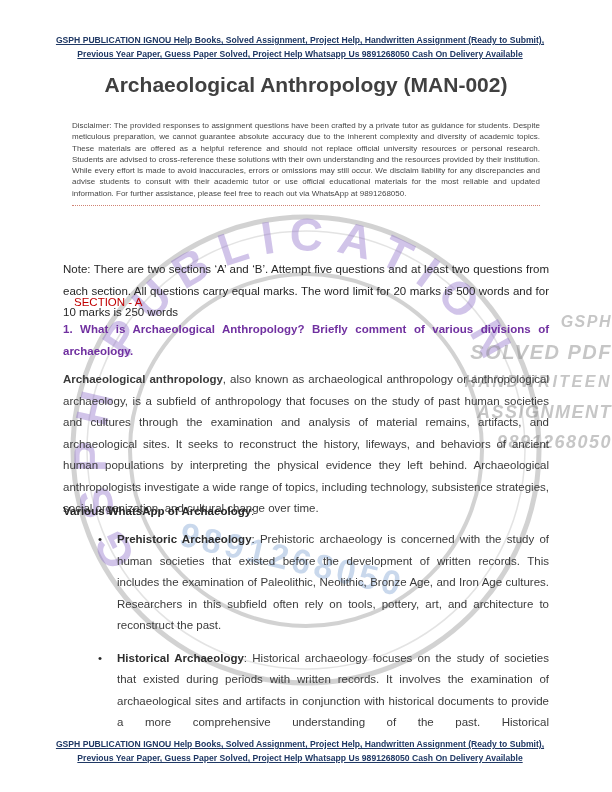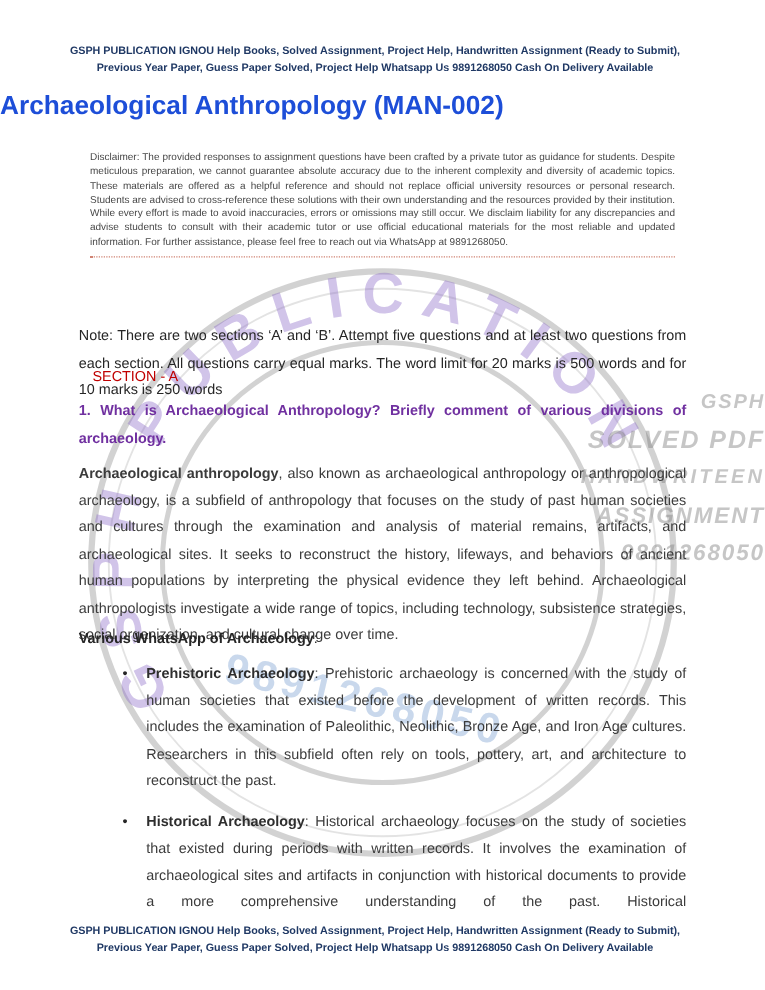--- a/index.html
+++ b/index.html
@@ -7,28 +7,28 @@
     position:relative;
     width:612px;height:792px;
     background:#ffffff;
     overflow:hidden;
     font-family:"Liberation Sans",sans-serif;
   }
   .txt-layer{position:relative;z-index:2;}
   
   .hf{
     position:absolute;left:40px;right:52px;text-align:center;
-    color:#1F3864;font-weight:bold;font-size:8.6px;line-height:14px;
+    color:#1F3864;font-weight:bold;font-size:8.6px;line-height:14px;text-decoration:underline;
   }
   .hf-top{top:33px;}
   .hf-bottom{top:737px;}
   
   .doc-title{
-    position:absolute;top:70px;left:0;right:0;text-align:left;
-    color:#1d4ed8;font-weight:bold;font-size:21px;line-height:30px;
+    position:absolute;top:70px;left:0;right:0;text-align:center;
+    color:#404040;font-weight:bold;font-size:21px;line-height:30px;
   }
   
   .disclaimer{
     position:absolute;top:120px;left:72px;width:468px;
     color:#474747;font-size:8px;line-height:11.3px;text-align:justify;
   }
   .dotline{
     position:absolute;top:205px;left:72px;right:72px;height:0;
     border-top:1.6px dotted #D08373;
   }

